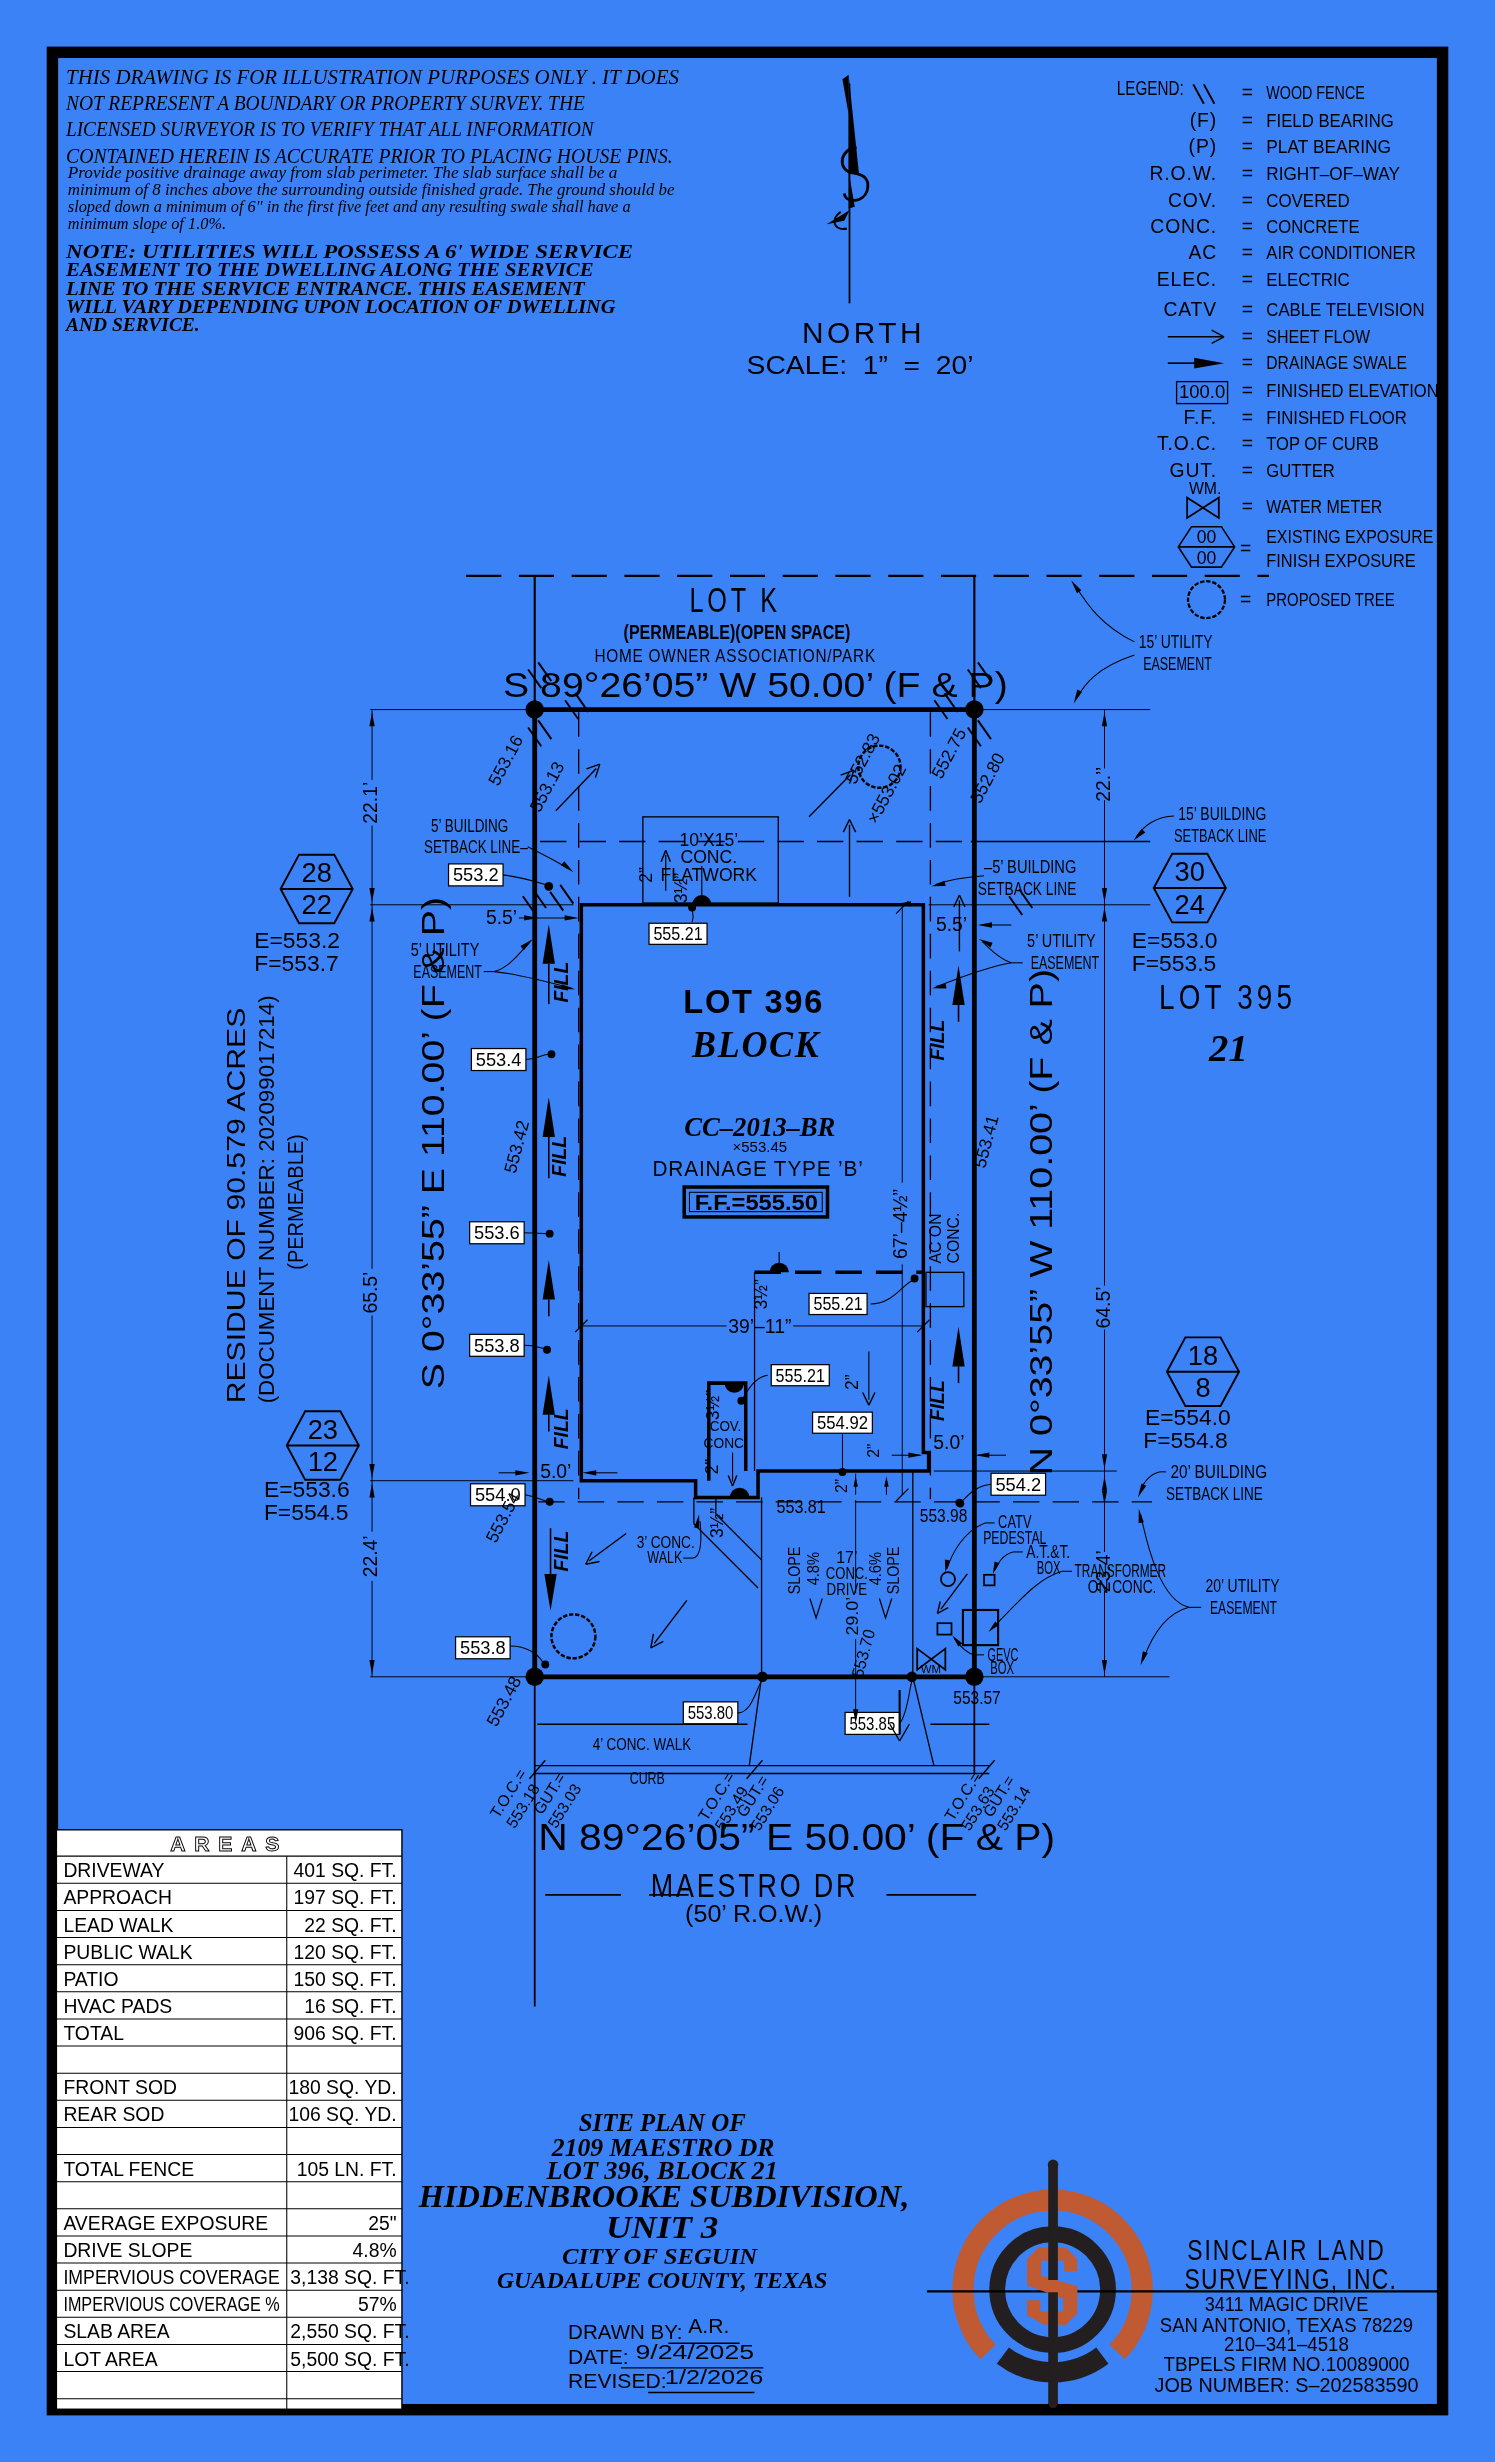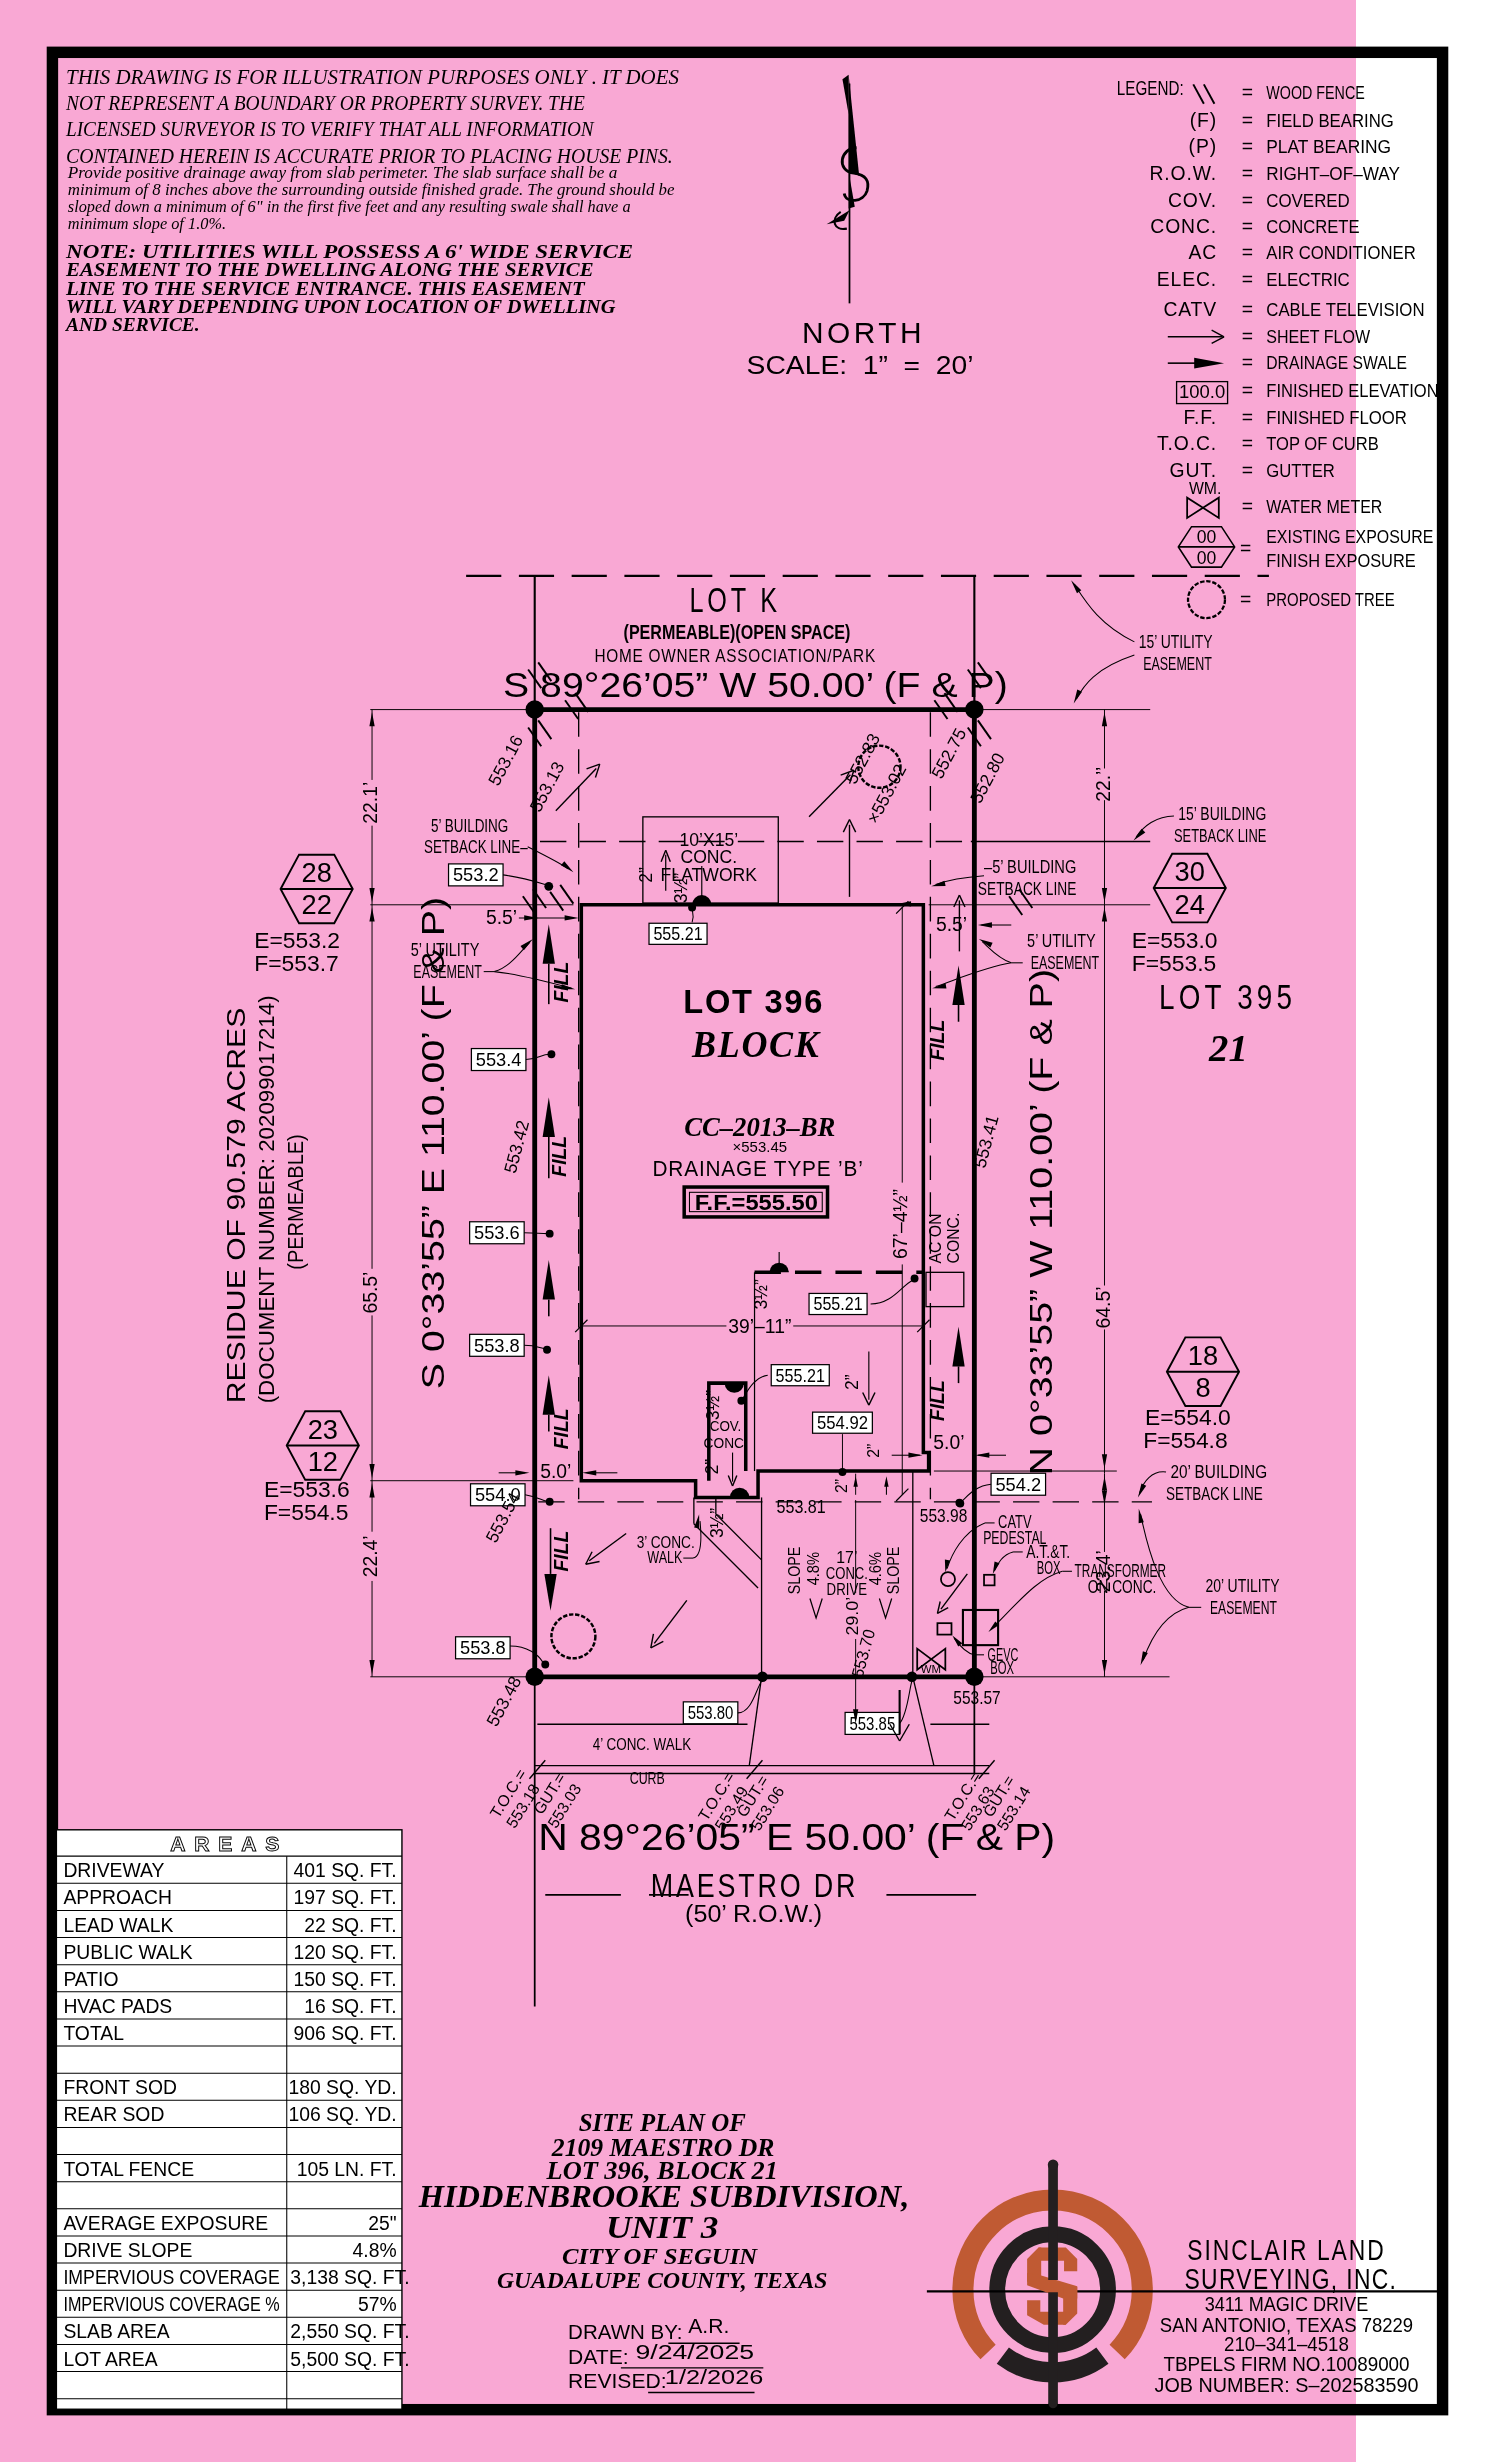--- a/index.html
+++ b/index.html
@@ -1,14 +1,14 @@
 <!DOCTYPE html>
 <html style="font-size:14px"><head><meta charset="utf-8"><style>
 html,body{margin:0;padding:0;background:#fff;}
-#page{position:relative;width:1356px;height:2462px;background:#f9a8d4;font-family:"Liberation Sans", sans-serif;}
+#page{position:relative;width:1495px;height:2462px;background:#3b82f6;font-family:"Liberation Sans", sans-serif;}
 svg{position:absolute;left:0;top:0;}
 </style></head><body>
 <div id="page">
 <svg width="1495" height="2462" viewBox="0 0 1700 2800">
 
 <rect x="59.5" y="59.5" width="1581" height="2681" fill="none" stroke="#000" stroke-width="13"></rect>
 
 <g font-family="&quot;Liberation Serif&quot;, serif" font-style="italic">
 <text x="75" y="95" font-size="24" textLength="697" lengthAdjust="spacingAndGlyphs">THIS DRAWING IS FOR ILLUSTRATION PURPOSES ONLY . IT DOES</text>
 <text x="75" y="125" font-size="24" textLength="590" lengthAdjust="spacingAndGlyphs">NOT REPRESENT A BOUNDARY OR PROPERTY SURVEY. THE</text>

